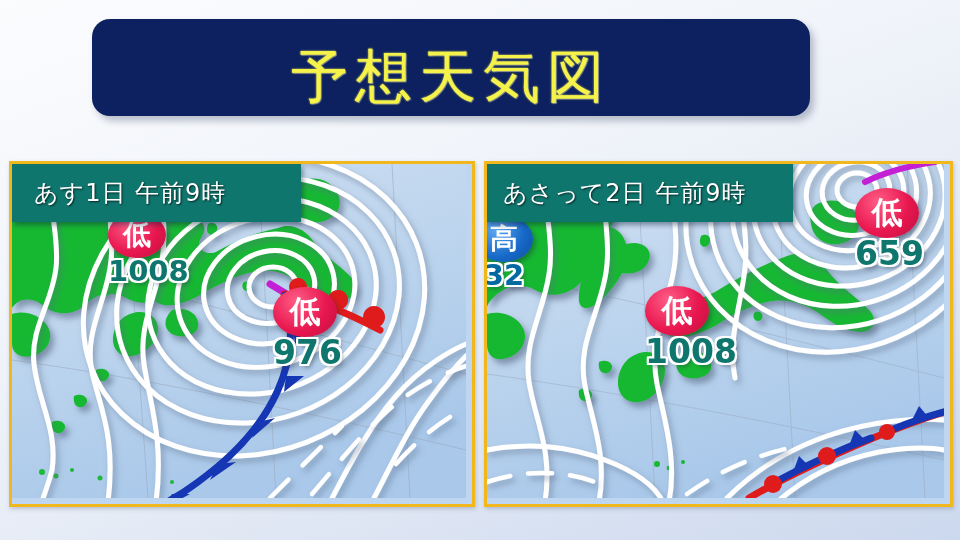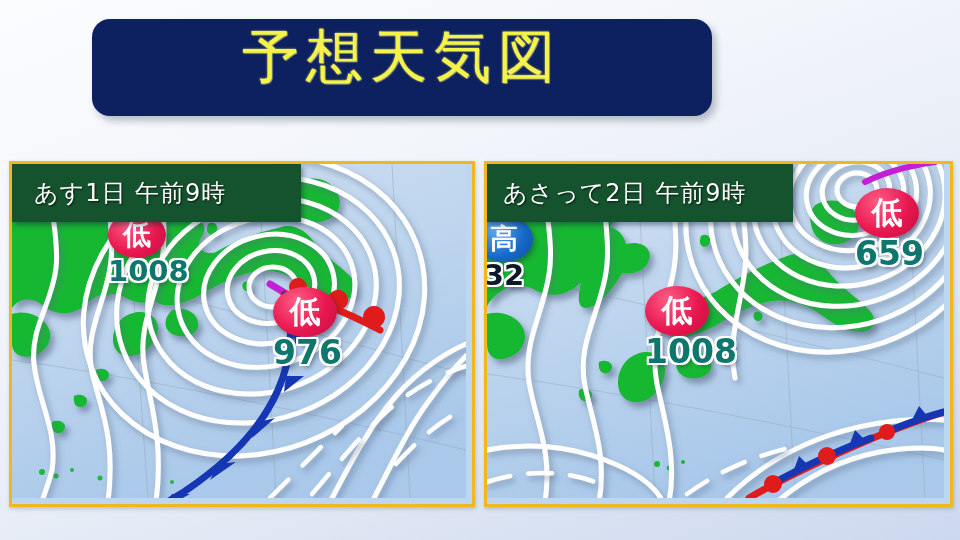--- a/index.html
+++ b/index.html
@@ -6,24 +6,24 @@
   body{
     width:960px;height:540px;overflow:hidden;
     font-family:"Liberation Sans","DejaVu Sans",sans-serif;
     background:linear-gradient(160deg,#fbfcfe 0%,#f2f5fa 34%,#e6ecf6 62%,#ccd8ee 100%);
     position:relative;
   }
   .stage{position:absolute;inset:0;}
 
   
   .title-bar{
-    position:absolute;left:92px;top:19px;width:620px;height:97px;
+    position:absolute;left:92px;top:19px;width:718px;height:97px;
     background:#0d2160;border-radius:18px;
     box-shadow:4px 5px 7px rgba(40,55,90,.30);
-    display:flex;align-items:flex-start;justify-content:center;
+    display:flex;align-items:flex-end;justify-content:center;
   }
   .title-text{
     color:#f5f24a;font-size:57px;letter-spacing:7px;font-weight:400;
     text-shadow:0 0 2px #f5f24a,1px 1px 0 rgba(255,255,255,.35);
     font-family:"DejaVu Sans","Liberation Sans",sans-serif;
     white-space:nowrap;
   }
 
   
   .panel{
@@ -33,21 +33,21 @@
     box-shadow:1px 2px 4px rgba(60,70,95,.25);
   }
   .panel.left{left:9px;width:460px;}
   .panel.right{left:484px;width:463px;}
   .map{position:absolute;inset:0;overflow:hidden;}
   .map svg{position:absolute;left:0;top:0;display:block;}
 
   
   .time-label{
     position:absolute;left:0px;top:0px;height:58px;
-    background:#14532d;display:flex;align-items:center;
+    background:#0f766e;display:flex;align-items:center;
     padding:0 22px;z-index:40;
     box-shadow:2px 3px 5px rgba(20,30,60,.45);
   }
   .time-label.l{width:245px;}
   .time-label.r{width:268px;padding-left:16px;}
   .time-text{
     color:#ffffff;font-size:24px;letter-spacing:1px;white-space:nowrap;
     font-family:"DejaVu Sans","Liberation Sans",sans-serif;
     text-shadow:1px 1px 2px rgba(0,0,0,.7);
   }
@@ -65,21 +65,21 @@
   .bub.high{background:radial-gradient(circle at 36% 28%,#5fa9f2 0%,#1668c8 58%,#0f4e9e 100%);}
   .pval{
     font-weight:700;font-family:"DejaVu Sans","Liberation Sans",sans-serif;
     margin-top:-4px;
     text-shadow:
       -2px -2px 0 #fff, 2px -2px 0 #fff, -2px 2px 0 #fff, 2px 2px 0 #fff,
       -2px 0 0 #fff, 2px 0 0 #fff, 0 -2px 0 #fff, 0 2px 0 #fff,
       3px 4px 4px rgba(40,50,70,.45);
   }
   .pval.low{color:#0f766e;}
-  .pval.high{color:#0f172a;}
+  .pval.high{color:#0369a1;}
 
   
   .m-lg .bub{width:64px;height:50px;font-size:31px;}
   .m-lg .pval{font-size:33px;}
   .m-md .bub{width:58px;height:46px;font-size:28px;}
   .m-md .pval{font-size:29px;}
 </style>
 </head>
 <body>
 

